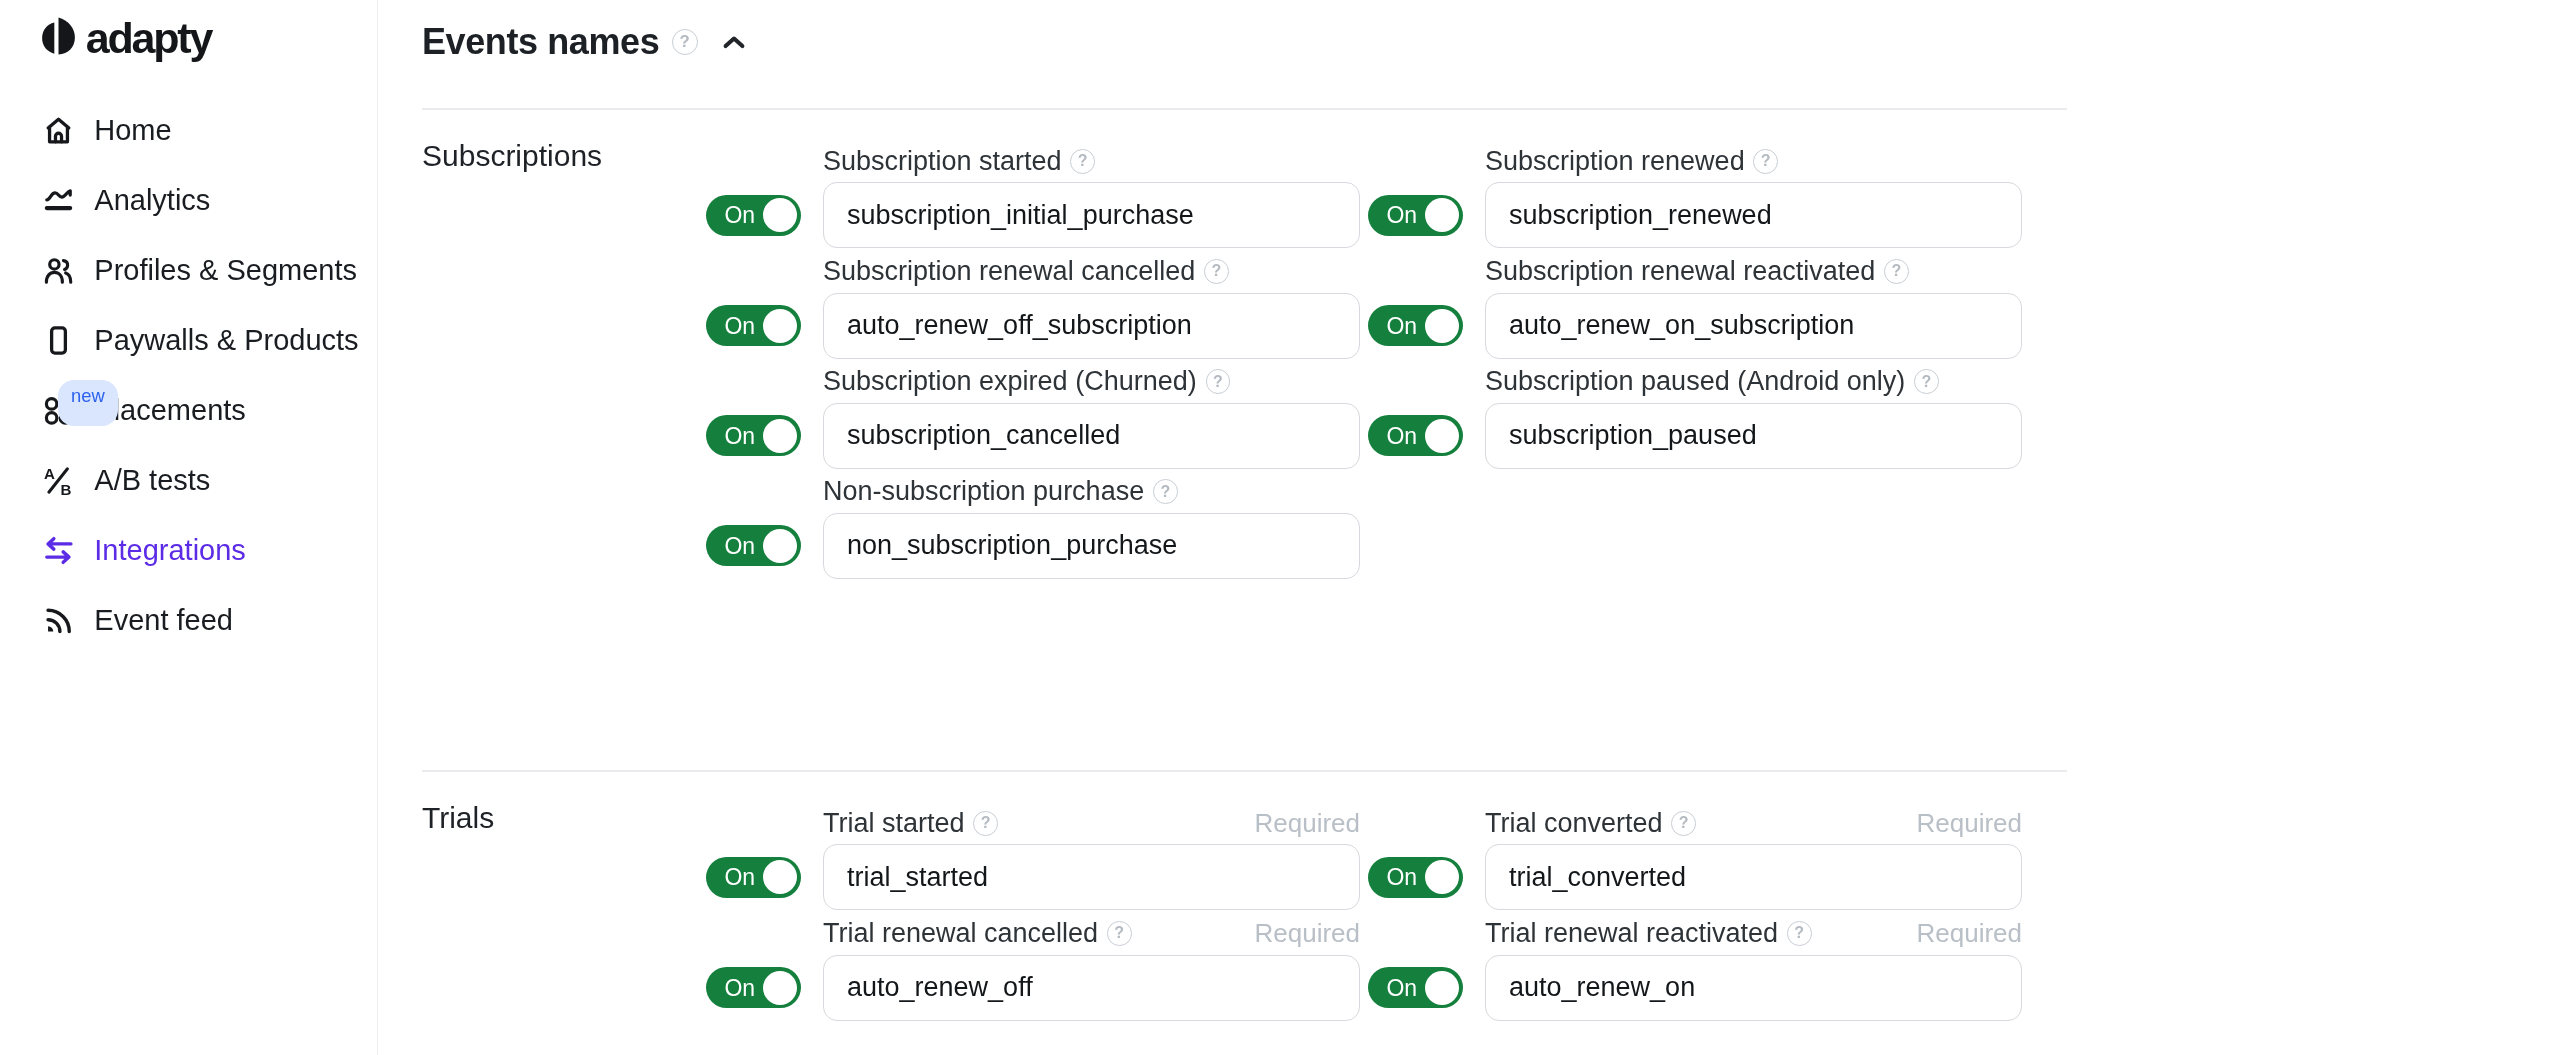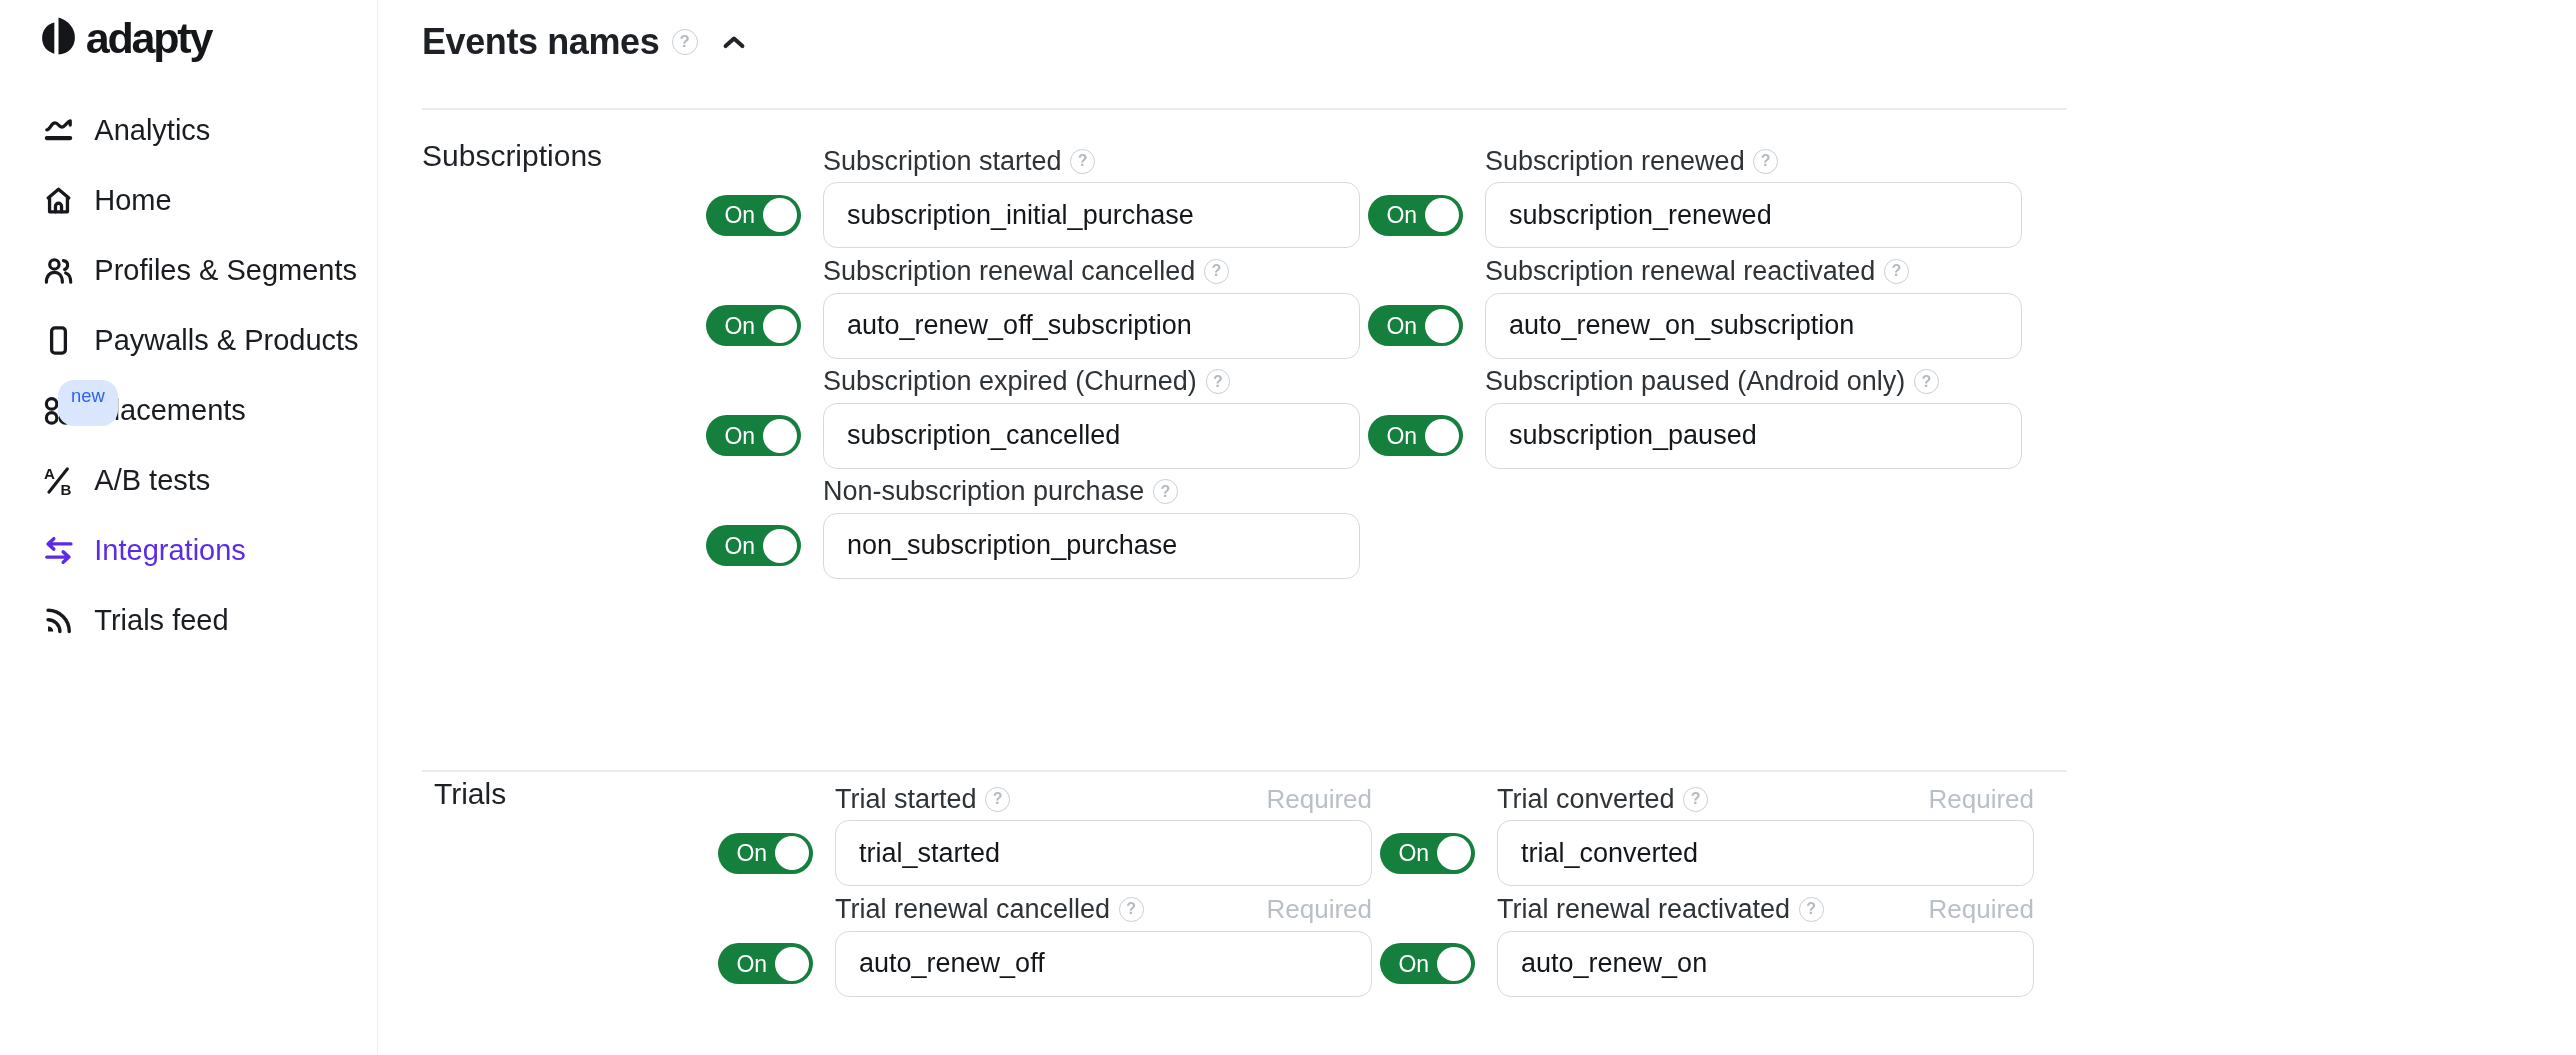--- a/index.html
+++ b/index.html
@@ -30,21 +30,21 @@
   .help-lg { width:26px; height:26px; font-size:16.7px; font-weight:700; margin-left:12.3px; }
   .help-sm { width:24.6px; height:24.6px; font-size:16px; font-weight:700; margin-left:8.8px; }
   .collapse-chevron { margin-left:24.6px; cursor:pointer; display:flex; align-items:center; }
 
   .divider { position:absolute; left:0; width:1645px; height:1.8px; background:#e9ebee; }
   .divider-1 { top:108px; }
   .divider-2 { top:770px; }
 
   .section { position:absolute; left:0; width:1645px; }
   .section-0 { top:135px; }
-  .section-1 { top:773px;margin-left:12px; }
+  .section-1 { top:797px; }
   .section-title { position:absolute; left:0; top:3.5px; font-size:30px; font-weight:400; color:#1e2227; }
   .fields { margin-left:284px; padding-top:11.4px; width:1370px; display:flex; flex-wrap:wrap; column-gap:53px; row-gap:39px;gap:8px; }
   .field { width:654px; }
   .field-top { margin-left:117px; width:537px; height:30px; display:flex; align-items:center; justify-content:space-between; margin-bottom:6.1px; }
   .label-wrap { display:flex; align-items:center; }
   .f-label { font-size:27px; color:#2e3338; white-space:nowrap; }
   .f-required { font-size:26px; color:#b9bfc6; }
   .field-main { display:flex; align-items:center; }
   .toggle { position:relative; width:95px; height:41px; border-radius:21px; background:#15803d; flex:none; cursor:pointer; }
   .toggle-label { position:absolute; left:18.4px; top:50%; transform:translateY(-50%); color:#fff; font-size:23px; }
@@ -64,34 +64,34 @@
         <path fill="#141619" d="M17 9 C 8.5 11, 2.5 18, 2.5 27.5 C 2.5 37, 8.5 44, 17 46 Z"></path>
         <path fill="#141619" d="M22 47 C 33.5 46.5, 41.5 38, 41.5 27 C 41.5 15, 33.5 6.5, 22 3 Z"></path>
       </svg>
       <span class="logo-text">adapty</span>
     </div>
 
     <ul class="nav">
       <li class="nav-item">
         <span class="nav-icon">
           <svg viewBox="0 0 24 24" fill="none" stroke="#16181c" stroke-width="2.4" stroke-linecap="round" stroke-linejoin="round">
+            <path d="M4.5 10.2 L12 3.8 L19.5 10.2 M5.5 9.2 V20.2 H18.5 V9.2"></path>
+            <path d="M9.8 20.2 V16.2 A2.2 2.2 0 0 1 14.2 16.2 V20.2"></path>
+          </svg>
+        </span>
+        <span class="nav-label">Home</span>
+      </li>
+      <li class="nav-item">
+        <span class="nav-icon">
+          <svg viewBox="0 0 24 24" fill="none" stroke="#16181c" stroke-width="2.4" stroke-linecap="round" stroke-linejoin="round">
             <path d="M3.5 11.5 C 6 11.5, 6.5 6.5, 9.5 6.5 C 12 6.5, 12 9.5, 14.5 9.5 C 17 9.5, 18 5.5, 20.5 5 L 20.5 8"></path>
             <path d="M3.5 17.5 H 20.5" stroke-width="3"></path>
           </svg>
         </span>
         <span class="nav-label">Analytics</span>
-      </li>
-      <li class="nav-item">
-        <span class="nav-icon">
-          <svg viewBox="0 0 24 24" fill="none" stroke="#16181c" stroke-width="2.4" stroke-linecap="round" stroke-linejoin="round">
-            <path d="M4.5 10.2 L12 3.8 L19.5 10.2 M5.5 9.2 V20.2 H18.5 V9.2"></path>
-            <path d="M9.8 20.2 V16.2 A2.2 2.2 0 0 1 14.2 16.2 V20.2"></path>
-          </svg>
-        </span>
-        <span class="nav-label">Home</span>
       </li>
       <li class="nav-item">
         <span class="nav-icon">
           <svg viewBox="0 0 24 24" fill="none" stroke="#16181c" stroke-width="2.3" stroke-linecap="round" stroke-linejoin="round">
             <circle cx="9" cy="7.6" r="3.4"></circle>
             <path d="M3.2 20.5 C 3.2 15.8, 5.8 13.4, 9 13.4 C 12.2 13.4, 14.8 15.8, 14.8 20.5"></path>
             <path d="M15.6 4.8 C 17.6 5.2, 18.8 6.6, 18.6 8.4 C 18.5 9.8, 17.6 10.8, 16.4 11.2"></path>
             <path d="M17.2 13.8 C 19.6 14.6, 20.9 16.8, 20.9 20.5"></path>
           </svg>
         </span>
@@ -137,21 +137,21 @@
         <span class="nav-label">Integrations</span>
       </li>
       <li class="nav-item">
         <span class="nav-icon">
           <svg viewBox="0 0 24 24" fill="none" stroke="#16181c" stroke-width="2.5" stroke-linecap="round">
             <path d="M4.4 4.6 A 15.4 15.4 0 0 1 19.8 20"></path>
             <path d="M4.4 11.4 A 8.6 8.6 0 0 1 13 20"></path>
             <path d="M4.4 16.2 A 3.8 3.8 0 0 1 8.2 20 L 4.4 20 Z" fill="#16181c" stroke="none"></path>
           </svg>
         </span>
-        <span class="nav-label">Trials feed</span>
+        <span class="nav-label">Event feed</span>
       </li>
     </ul>
   </aside>
 
   <main class="main">
     <div class="page-header">
       <h1 class="page-title">Events names</h1>
       <span class="help-dot help-lg">?</span>
       <span class="collapse-chevron">
         <svg width="24" height="15" viewBox="0 0 27 17" fill="none" stroke="#212529" stroke-width="4.6" stroke-linecap="round" stroke-linejoin="round">

